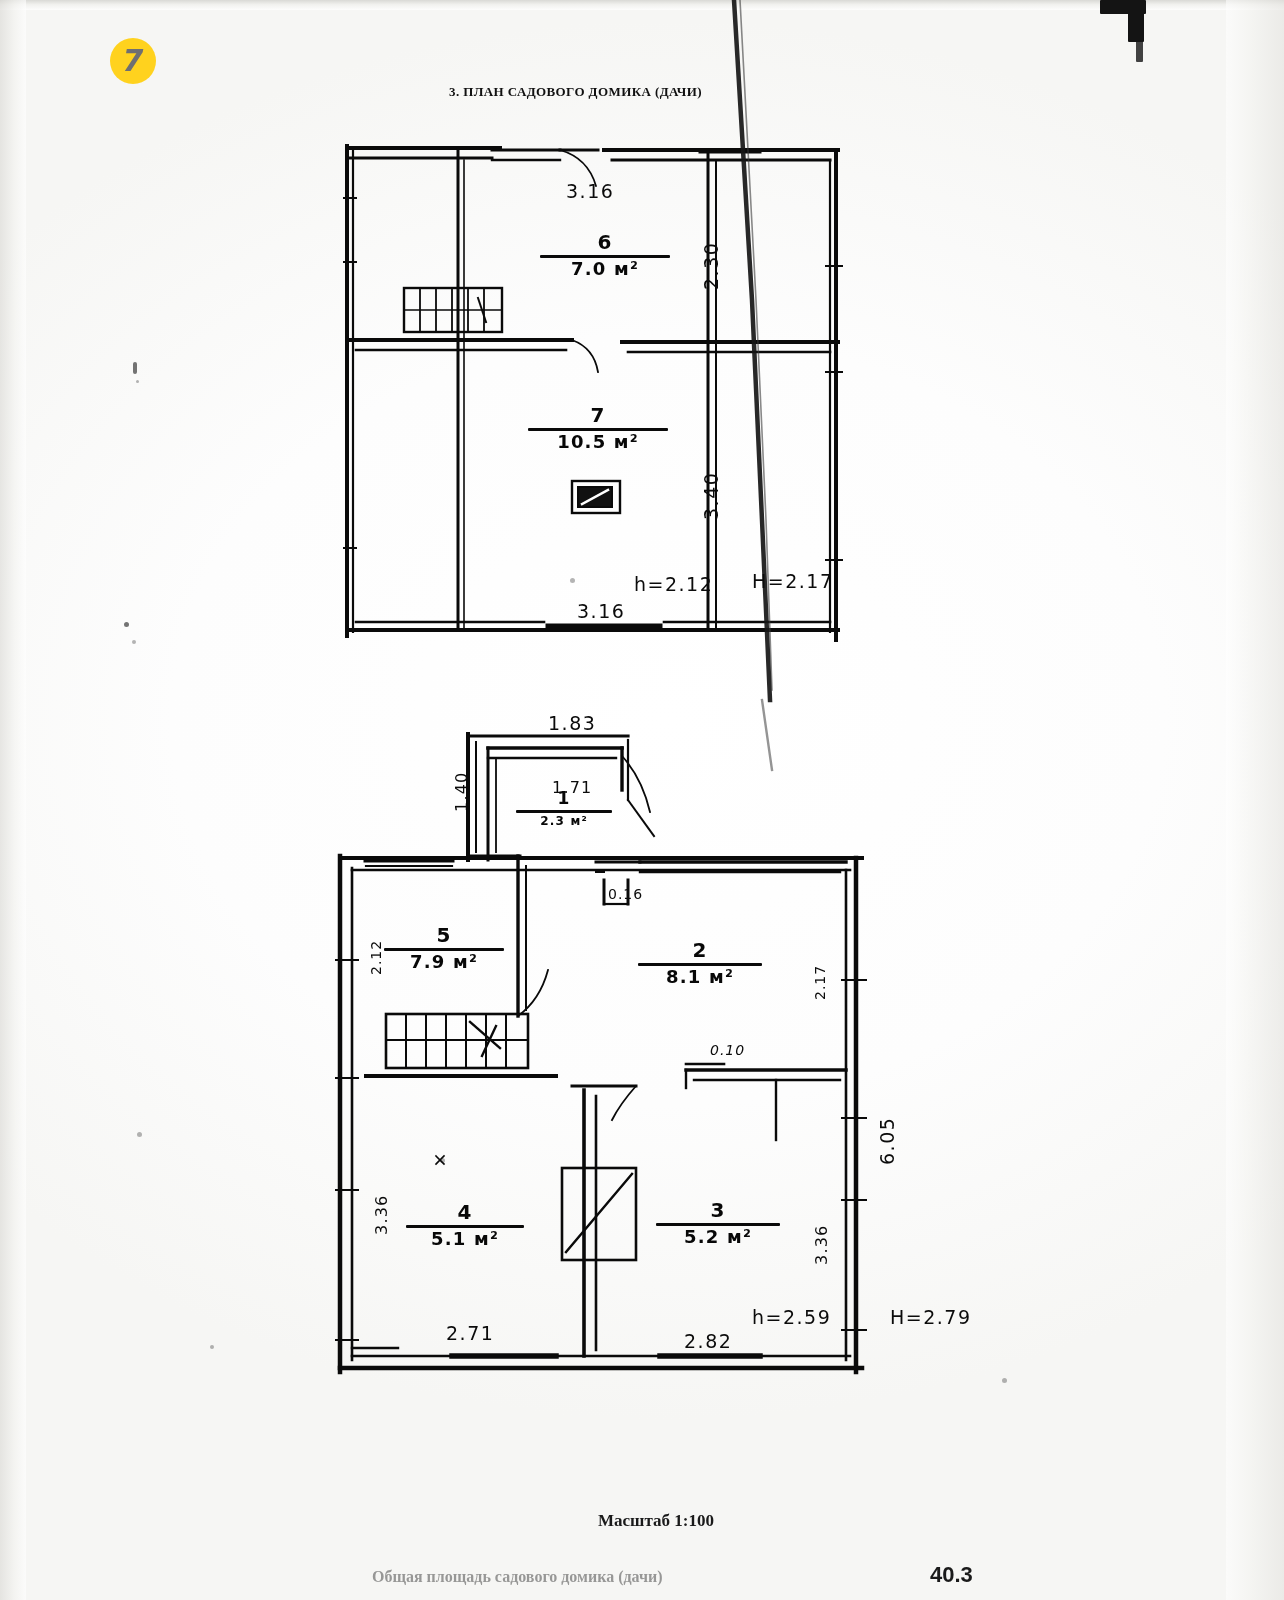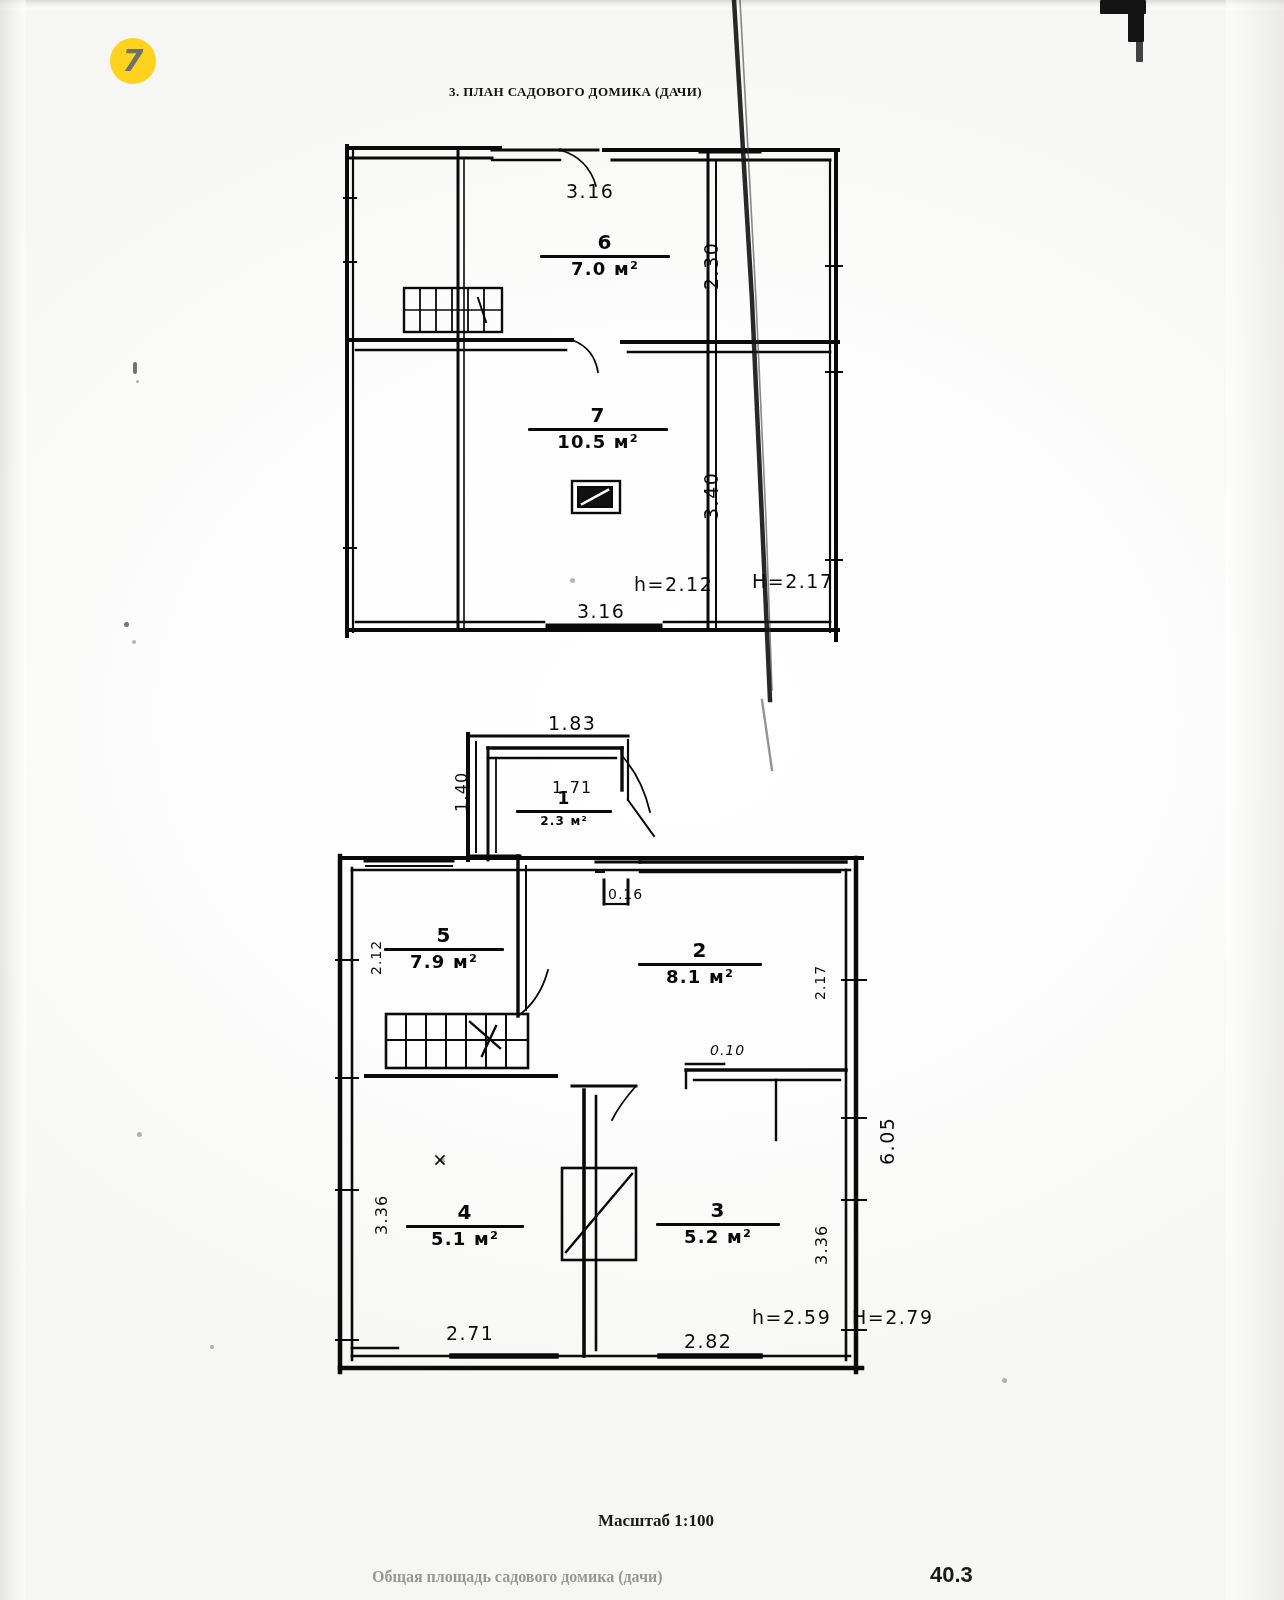--- a/index.html
+++ b/index.html
@@ -362,19 +362,19 @@
   <div class="roomlab" style="left:656px;top:1200px;width:124px;">
     <span class="num">3</span>
     <span class="bar"></span>
     <span class="area">5.2 м²</span>
   </div>
 
   <div class="hand" style="left:446px;top:1322px;">2.71</div>
   <div class="hand" style="left:684px;top:1330px;">2.82</div>
 
   <div class="hand bold" style="left:752px;top:1306px;">h=2.59</div>
-  <div class="hand bold" style="left:852px;top:1306px;">H=2.79</div>
+  <div class="hand bold" style="left:890px;top:1306px;">H=2.79</div>
 
   <div id="scale-note">Масштаб 1:100</div>
   <div id="footer-line">Общая площадь садового домика (дачи)</div>
   <div id="footer-num">40.3</div>
 
 </div>
 
 </body></html>

